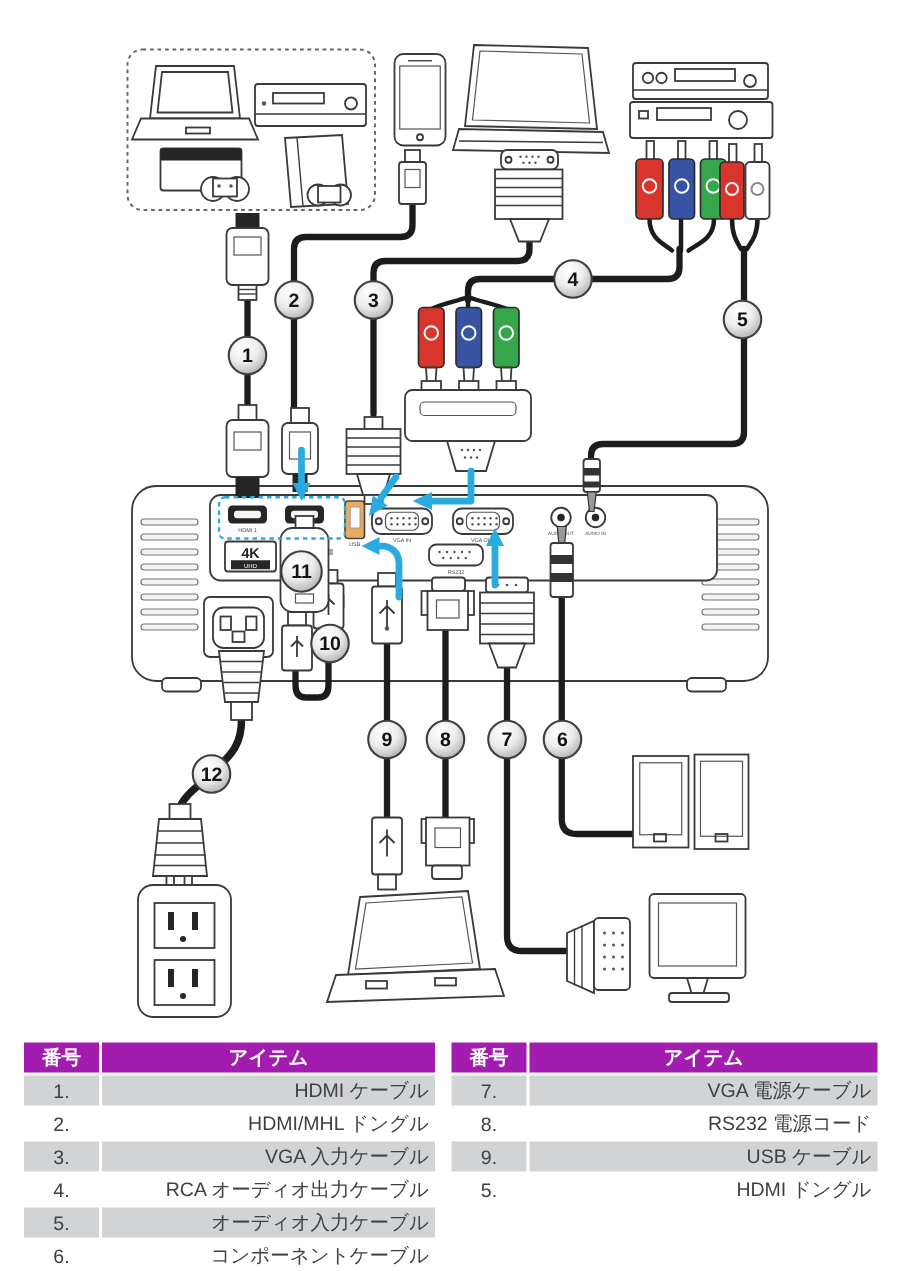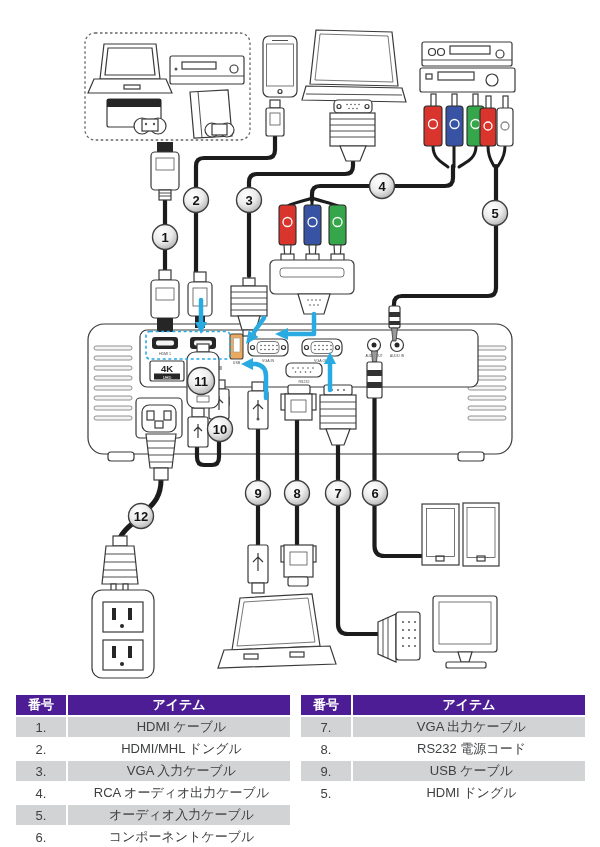--- a/index.html
+++ b/index.html
@@ -19,28 +19,28 @@
   .plbl{font:3.6px "Liberation Sans",sans-serif;fill:#4a4a4a;text-anchor:middle;}
   .albl{font:3.1px "Liberation Sans",sans-serif;fill:#4a4a4a;text-anchor:middle;}
   .blue-ln{fill:none;stroke-width:4.5;stroke-linecap:round;stroke-linejoin:round;}
   .dashbox{fill:none;stroke-width:1.6;stroke-dasharray:3 2.6;}
   .callout circle{fill:url(#cg);stroke:#3f3f3f;stroke-width:1.4;}
   .callout text{font:bold 13px "Liberation Sans",sans-serif;fill:#141414;text-anchor:middle;}
   .ring{fill:none;stroke:#ffffff;stroke-width:1.3;}
   .legend{position:absolute;top:693px;}
   .legend table{border-collapse:separate;border-spacing:2px;width:100%;
         font-size:13px;color:#3f4042;}
-  .legend th{background:#4c1d95;color:#fff;font-weight:bold;text-align:center;
+  .legend th{background:#a21caf;color:#fff;font-weight:bold;text-align:center;
         padding:1px 4px;height:16px;font-size:13px;}
   .legend td{padding:1px 4px;height:16px;}
   .legend tbody tr:nth-child(odd) td{background:#d2d3d5;}
   .legend tbody tr:nth-child(even) td{background:#ffffff;}
   .legend .c-num{width:42px;}
   .legend td.n{text-align:center;}
-  .legend td.i{text-align:center;padding-left:9px;}
+  .legend td.i{text-align:right;padding-left:9px;}
 </style>
 </head>
 <body>
 
 <div id="stage">
 <svg width="600" height="690" viewBox="0 0 600 690" xmlns="http://www.w3.org/2000/svg">
   <defs>
     <radialGradient id="cg" cx="38%" cy="30%" r="80%">
       <stop offset="0" stop-color="#ffffff"></stop>
           <stop offset="0.5" stop-color="#ececec"></stop>
@@ -603,21 +603,21 @@
     <table>
       <thead>
         <tr>
           <th class="c-num">番号</th>
           <th>アイテム</th>
         </tr>
       </thead>
       <tbody>
         <tr>
             <td class="n">7.</td>
-            <td class="i">VGA 出力ケーブル</td>
+            <td class="i">VGA 電源ケーブル</td>
           </tr>
         <tr>
             <td class="n">8.</td>
             <td class="i">RS232 電源コード</td>
           </tr>
         <tr>
             <td class="n">9.</td>
             <td class="i">USB ケーブル</td>
           </tr>
         <tr>

